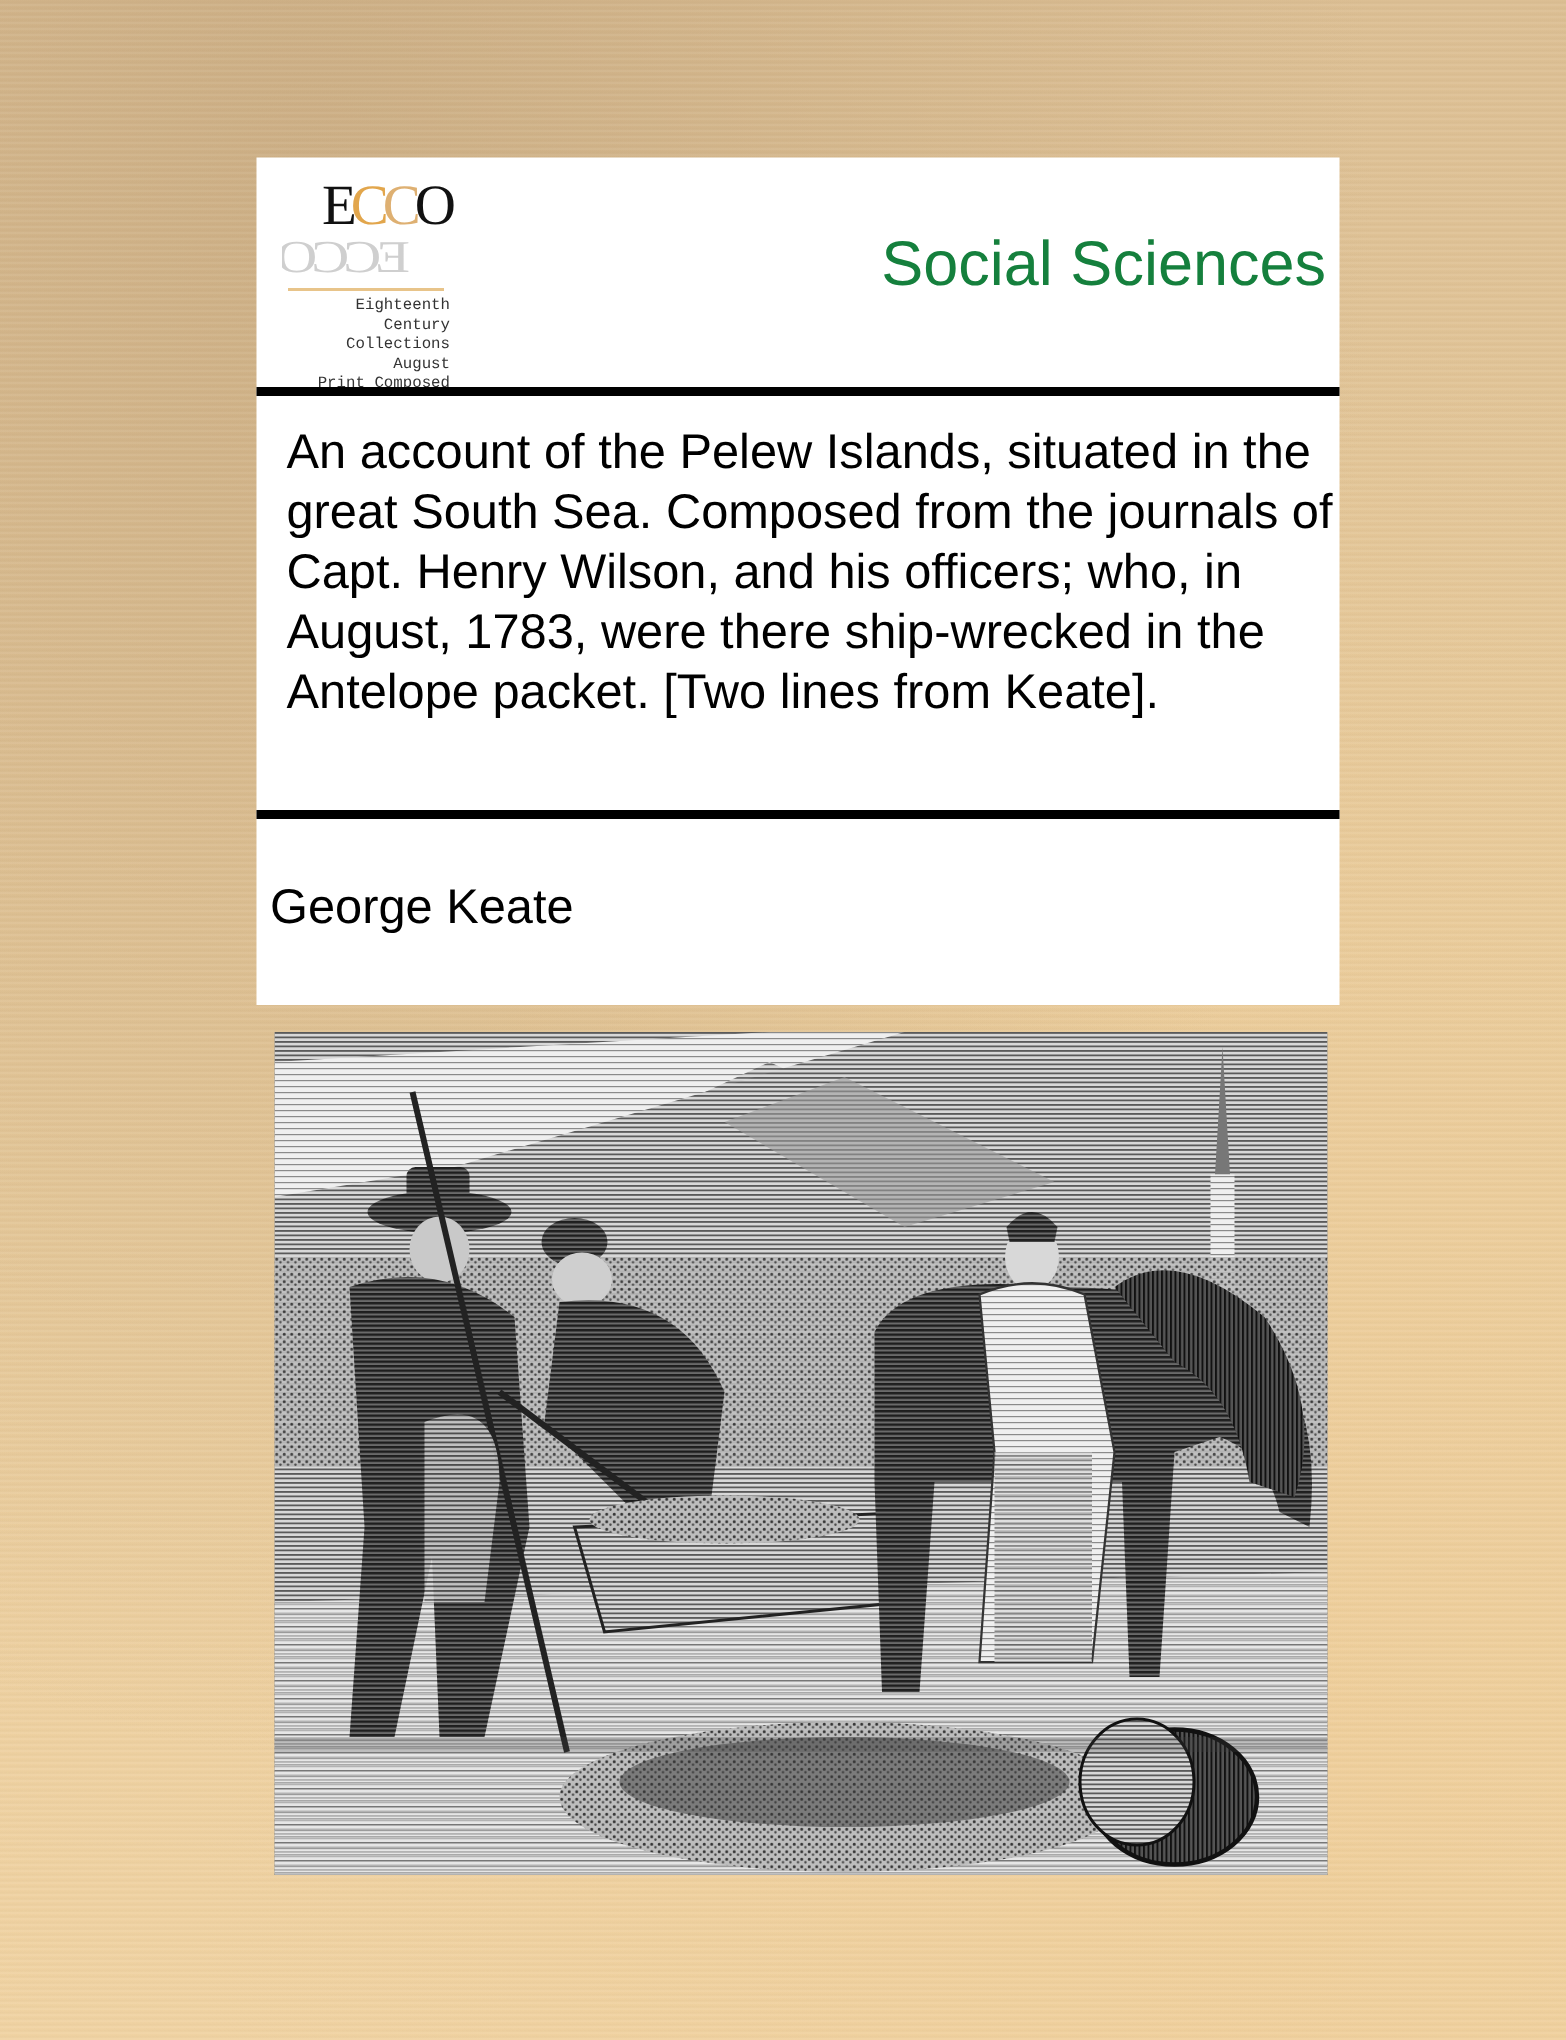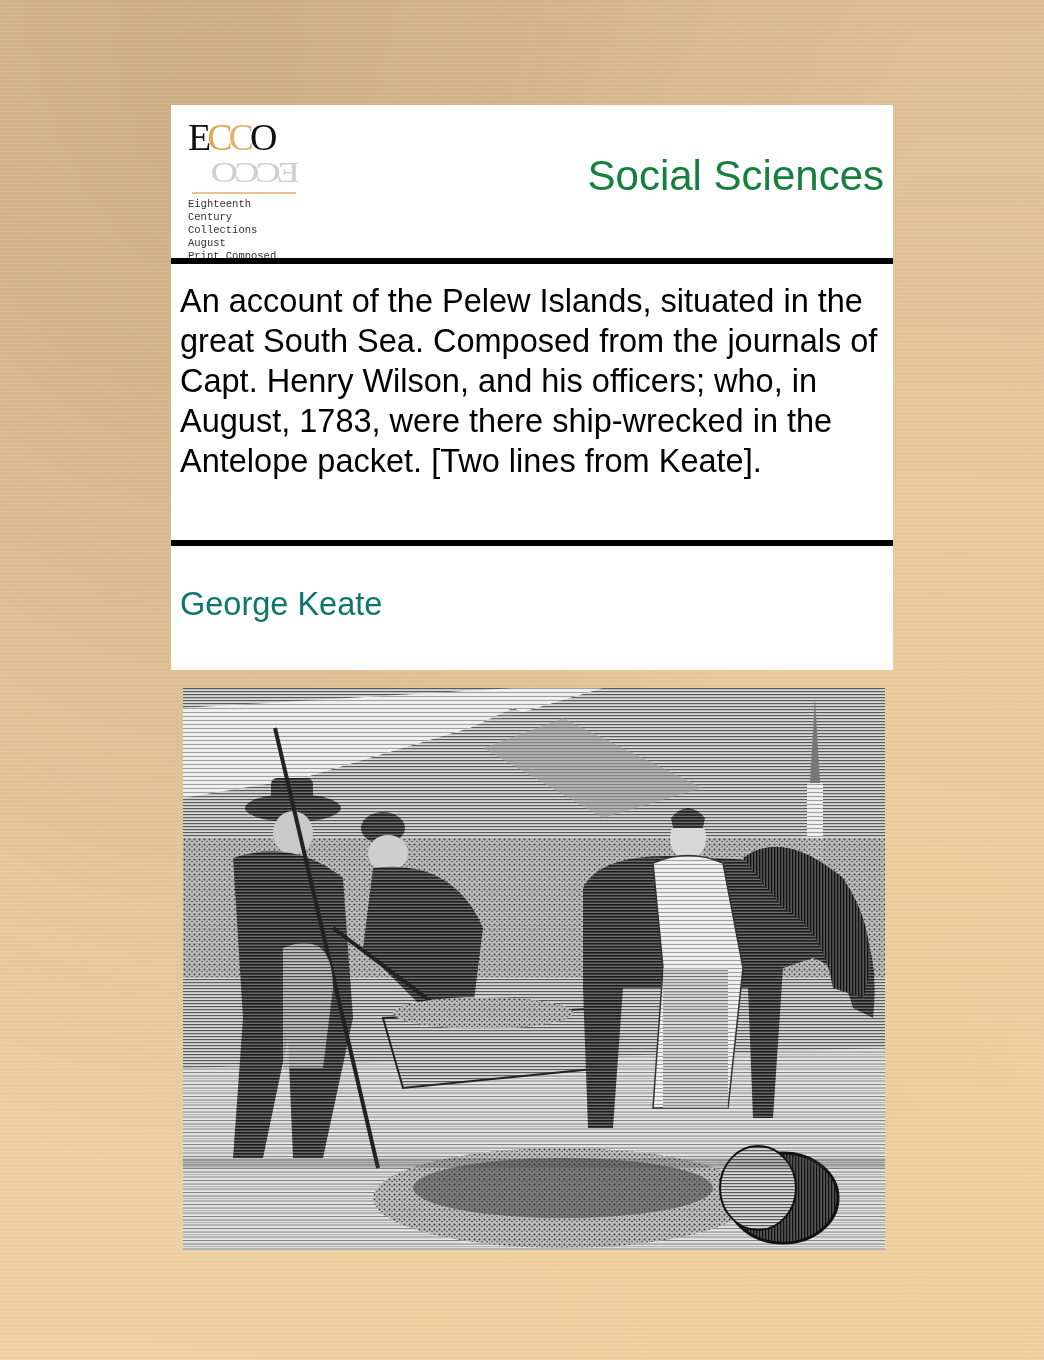--- a/index.html
+++ b/index.html
@@ -14,21 +14,21 @@
     .texture {
       position: absolute; inset: 0;
       background: repeating-linear-gradient(0deg, rgba(255,255,255,0.05) 0px, rgba(255,255,255,0.05) 1px, rgba(120,90,50,0.04) 2px, rgba(120,90,50,0) 4px);
       pointer-events: none;
     }
     .panel {
       position: absolute; left: 171px; top: 105px; width: 722px; height: 565px;
       background: #ffffff;
     }
     .logo {
-      position: absolute; left: 17px; top: 14px; width: 112px; text-align: left;
+      position: absolute; left: 17px; top: 14px; width: 112px; text-align: right;
     }
     .logo-letters {
       font-family: "Liberation Serif", serif; font-size: 38px; line-height: 36px;
       letter-spacing: -4px; height: 36px;
     }
     .logo-letters .dark { color: #111; }
     .logo-letters .gold { color: #e2a64c; }
     .logo-letters .gold2 { color: #d9a35a; opacity: 0.85; }
     .logo-mirror {
       font-family: "Liberation Serif", serif; font-size: 38px; line-height: 30px;
@@ -41,25 +41,25 @@
     }
     .category {
       position: absolute; right: 9px; top: 47px; font-size: 42px; color: #15803d; line-height: 48px;
     }
     .rule {
       position: absolute; left: 0; width: 722px; height: 6px; background: #000;
     }
     .rule.r1 { top: 153px; }
     .rule.r2 { top: 435px; }
     .title {
-      position: absolute; left: 9px; top: 176px; width: 705px;
+      position: absolute; left: 20px; top: 176px; width: 705px;
       font-size: 32.5px; line-height: 40px; color: #000;
     }
     .author {
-      position: absolute; left: 9px; top: 479px; font-size: 32.5px; line-height: 40px; color: #0f766e;
+      position: absolute; left: 9px; top: 479px; font-size: 32.5px; line-height: 40px; color: #000000;
     }
     .engraving {
       position: absolute; left: 183px; top: 688px; width: 702px; height: 562px;
       background: #9a9a9a; overflow: hidden;
     }
     .engraving svg { display: block; }
   </style>
 </head>
 <body>
 

